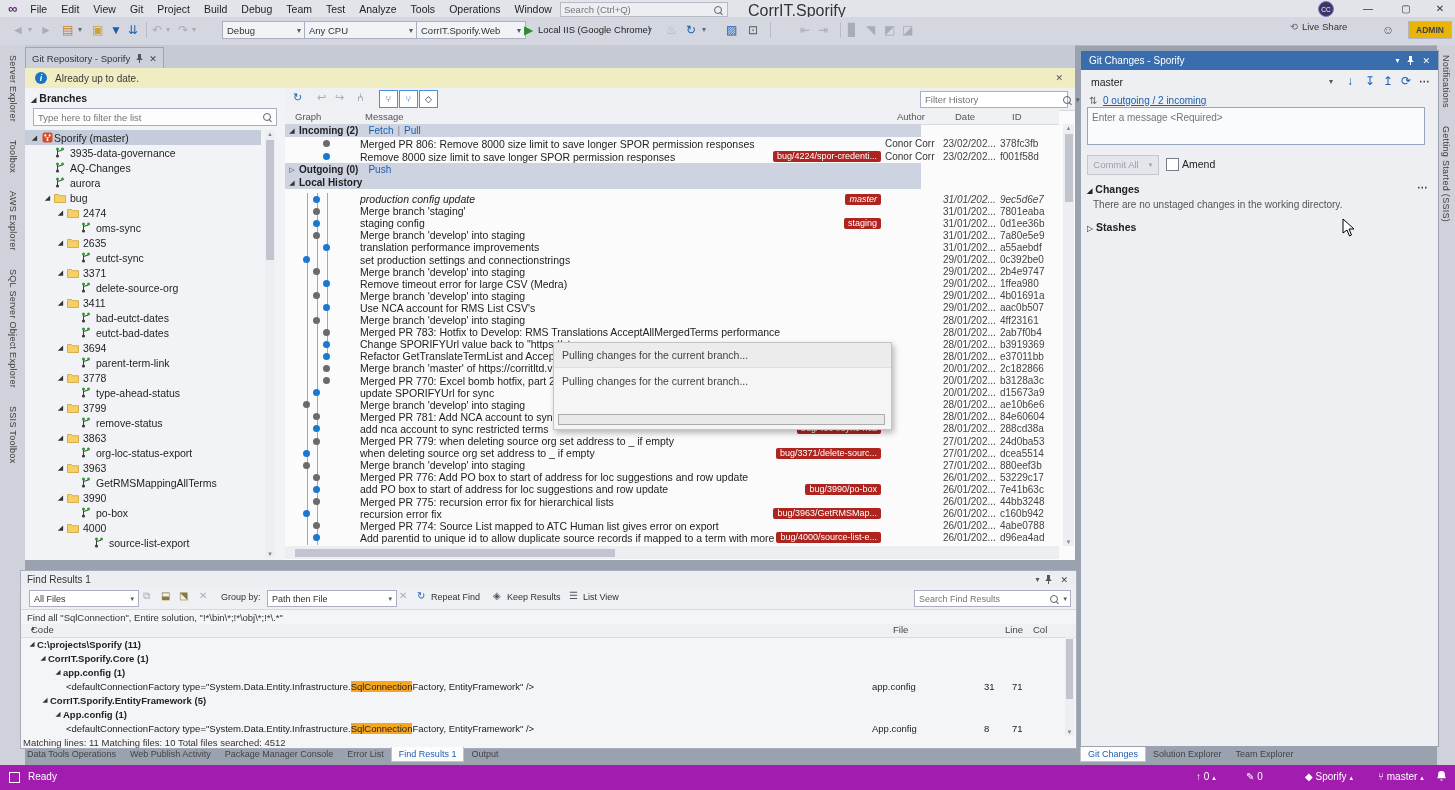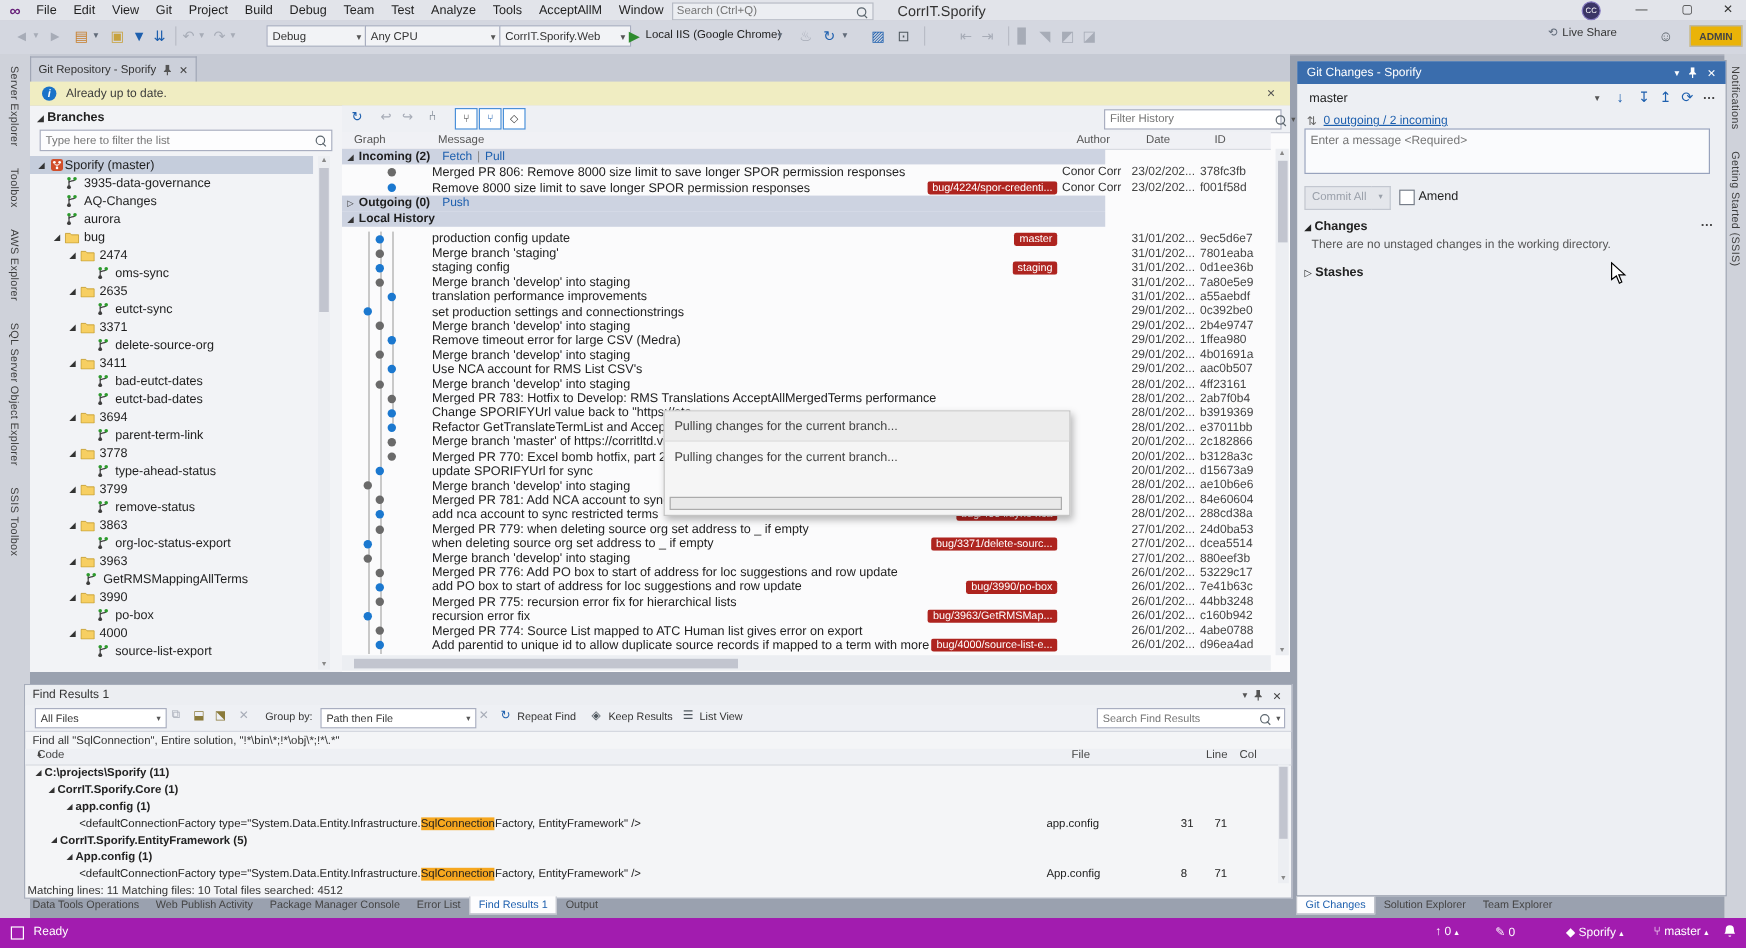--- a/index.html
+++ b/index.html
@@ -7,21 +7,21 @@
        font-family:"Liberation Sans",sans-serif;background:#9aa1af;color:#222;}
   .abs{position:absolute}
   
   .menubar{background:#e2e4ea;border-bottom:1px solid #c9ccd4;display:flex;align-items:center;font-size:10.5px}
   .vslogo{color:#68217a;font-weight:bold;font-size:13px;padding:0 6px 0 8px}
   .menu-item{padding:1px 7px;color:#1e1e1e;cursor:default}
   .qsearch{position:absolute;left:560px;top:2px;width:166px;height:13px;background:#eceef2;border:1px solid #b6bac4;display:flex;align-items:center}
   .qsearch input{flex:1;border:none;background:transparent;font-size:9.5px;color:#555;padding:0 3px;outline:none;font-family:"Liberation Sans",sans-serif}
   .mag{width:6px;height:6px;border:1.4px solid #5c666e;border-radius:50%;position:relative;display:inline-block;flex:none;margin:0 5px 0 2px}
   .mag::after{content:"";position:absolute;width:4px;height:1.4px;background:#5c666e;transform:rotate(45deg);left:4px;top:6px}
-  .wintitle{position:absolute;left:748px;top:2px;font-size:12px;color:#333}
+  .wintitle{position:absolute;left:748px;top:2px;font-size:16px;color:#333}
   .avatar{position:absolute;left:1318px;top:1px;width:14px;height:14px;border-radius:50%;background:#3b3566;border:1px solid #8579c0;color:#fff;font-size:6.5px;display:flex;align-items:center;justify-content:center}
   .winbtn{position:absolute;top:0;width:32px;height:17px;text-align:center;font-size:10px;color:#333;line-height:17px}
   
   .toolbar{background:#d4d7e0;border-bottom:1px solid #b4b8c2}
   .tbico{position:absolute;top:4px;font-size:12px;color:#616b79;line-height:18px}
   .tbico.blue{color:#1d5fae}.tbico.green{color:#2e8b2e}.tbico.dis{color:#a7acb7}
   .tbsel{position:absolute;top:4px;height:16px;background:#f2f3f6;border:1px solid #a9aec0;font-size:9.5px;color:#333;display:flex;align-items:center;padding:0 4px}
   .tbsel .caret{margin-left:auto;color:#555;font-size:8px;padding-left:6px}
   .vsep{position:absolute;top:5px;width:1px;height:16px;background:#b9bcc6}
   .adminbtn{position:absolute;left:1408px;top:4px;width:42px;height:16px;background:#eab308;border:1px solid #b2b7c2;font-size:8.5px;font-weight:bold;color:#444;text-align:center;line-height:16px}
@@ -127,21 +127,21 @@
         <span class="menu-item">Edit</span>
         <span class="menu-item">View</span>
         <span class="menu-item">Git</span>
         <span class="menu-item">Project</span>
         <span class="menu-item">Build</span>
         <span class="menu-item">Debug</span>
         <span class="menu-item">Team</span>
         <span class="menu-item">Test</span>
         <span class="menu-item">Analyze</span>
         <span class="menu-item">Tools</span>
-        <span class="menu-item">AcceptAllM</span>
+        <span class="menu-item">Operations</span>
         <span class="menu-item">Window</span>
         <span class="menu-item">Help</span>
       </div>
     <div class="qsearch">
       <input placeholder="Search (Ctrl+Q)" style="">
       <span class="mag"></span>
     </div>
     <span class="wintitle">CorrIT.Sporify</span>
     <span class="avatar">CC</span>
     <span class="winbtn" style="left:1352px">—</span>
@@ -489,21 +489,21 @@
           </div>
           <div class="trow" style="padding-left: 30px;">
             <span class="texp">◢</span>
             <span class="ticon">
               <svg width="12" height="10" viewBox="0 0 12 10">
                 <path d="M.5 1.5h4l1 1.2h6v6.8H.5z" fill="#f7cf62" stroke="#c9a33a" stroke-width="0.8"></path>
               </svg>
             </span>
             <span style="padding-left: 3px;">3963</span>
           </div>
-          <div class="trow" style="padding-left: 33px;">
+          <div class="trow" style="padding-left: 43px;">
             <span class="texp"></span>
             <span class="ticon">
               <svg width="11" height="11" viewBox="0 0 11 11">
                 <path d="M2.5 3v5" stroke="#3d3d3d" fill="none"></path>
                 <path d="M2.5 5c0-1.5 5-1 5-2.5" stroke="#3d3d3d" fill="none"></path>
                 <circle cx="2.5" cy="2" r="1.5" fill="#2c9a2c"></circle>
                 <circle cx="7.5" cy="2" r="1.5" fill="#2c9a2c"></circle>
                 <circle cx="2.5" cy="9" r="1.6" fill="#3d3d3d"></circle>
               </svg>
             </span>
@@ -533,21 +533,21 @@
           </div>
           <div class="trow" style="padding-left: 30px;">
             <span class="texp">◢</span>
             <span class="ticon">
               <svg width="12" height="10" viewBox="0 0 12 10">
                 <path d="M.5 1.5h4l1 1.2h6v6.8H.5z" fill="#f7cf62" stroke="#c9a33a" stroke-width="0.8"></path>
               </svg>
             </span>
             <span style="padding-left: 3px;">4000</span>
           </div>
-          <div class="trow" style="padding-left: 43px; text-align: right;">
+          <div class="trow" style="padding-left: 56px; text-align: right;">
             <span class="texp"></span>
             <span class="ticon">
               <svg width="11" height="11" viewBox="0 0 11 11">
                 <path d="M2.5 3v5" stroke="#3d3d3d" fill="none"></path>
                 <path d="M2.5 5c0-1.5 5-1 5-2.5" stroke="#3d3d3d" fill="none"></path>
                 <circle cx="2.5" cy="2" r="1.5" fill="#2c9a2c"></circle>
                 <circle cx="7.5" cy="2" r="1.5" fill="#2c9a2c"></circle>
                 <circle cx="2.5" cy="9" r="1.6" fill="#3d3d3d"></circle>
               </svg>
             </span>
@@ -627,21 +627,21 @@
             <span style="width: 10px;"></span>
             <span class="link">Push</span>
           </div>
           <div class="secrow" style="top: 52px;">
             <span class="texp" style="width: 14px;">◢</span>
             <b>Local History</b>
           </div>
           <div class="gline" style="left: 21.5px; top: 69px; height: 352px;"></div>
           <div class="gline" style="left: 31.5px; top: 69px; height: 352px;"></div>
           <div class="gline" style="left: 41.5px; top: 69px; height: 160px;"></div>
-          <div class="crow" style="top: 69px; height: 12.1px;">
+          <div class="crow" style="top: 69px; height: 12.1px; font-style: italic;">
             <div class="cg">
               <span class="cdot" style="left: 28px; background: rgb(27, 120, 207);"></span>
             </div>
             <div class="cmsg">
               <span class="m">production config update</span>
               <span class="badge">master</span>
             </div>
             <span class="cau"></span>
             <span class="cda">31/01/202...</span>
             <span class="cid">9ec5d6e7</span>

